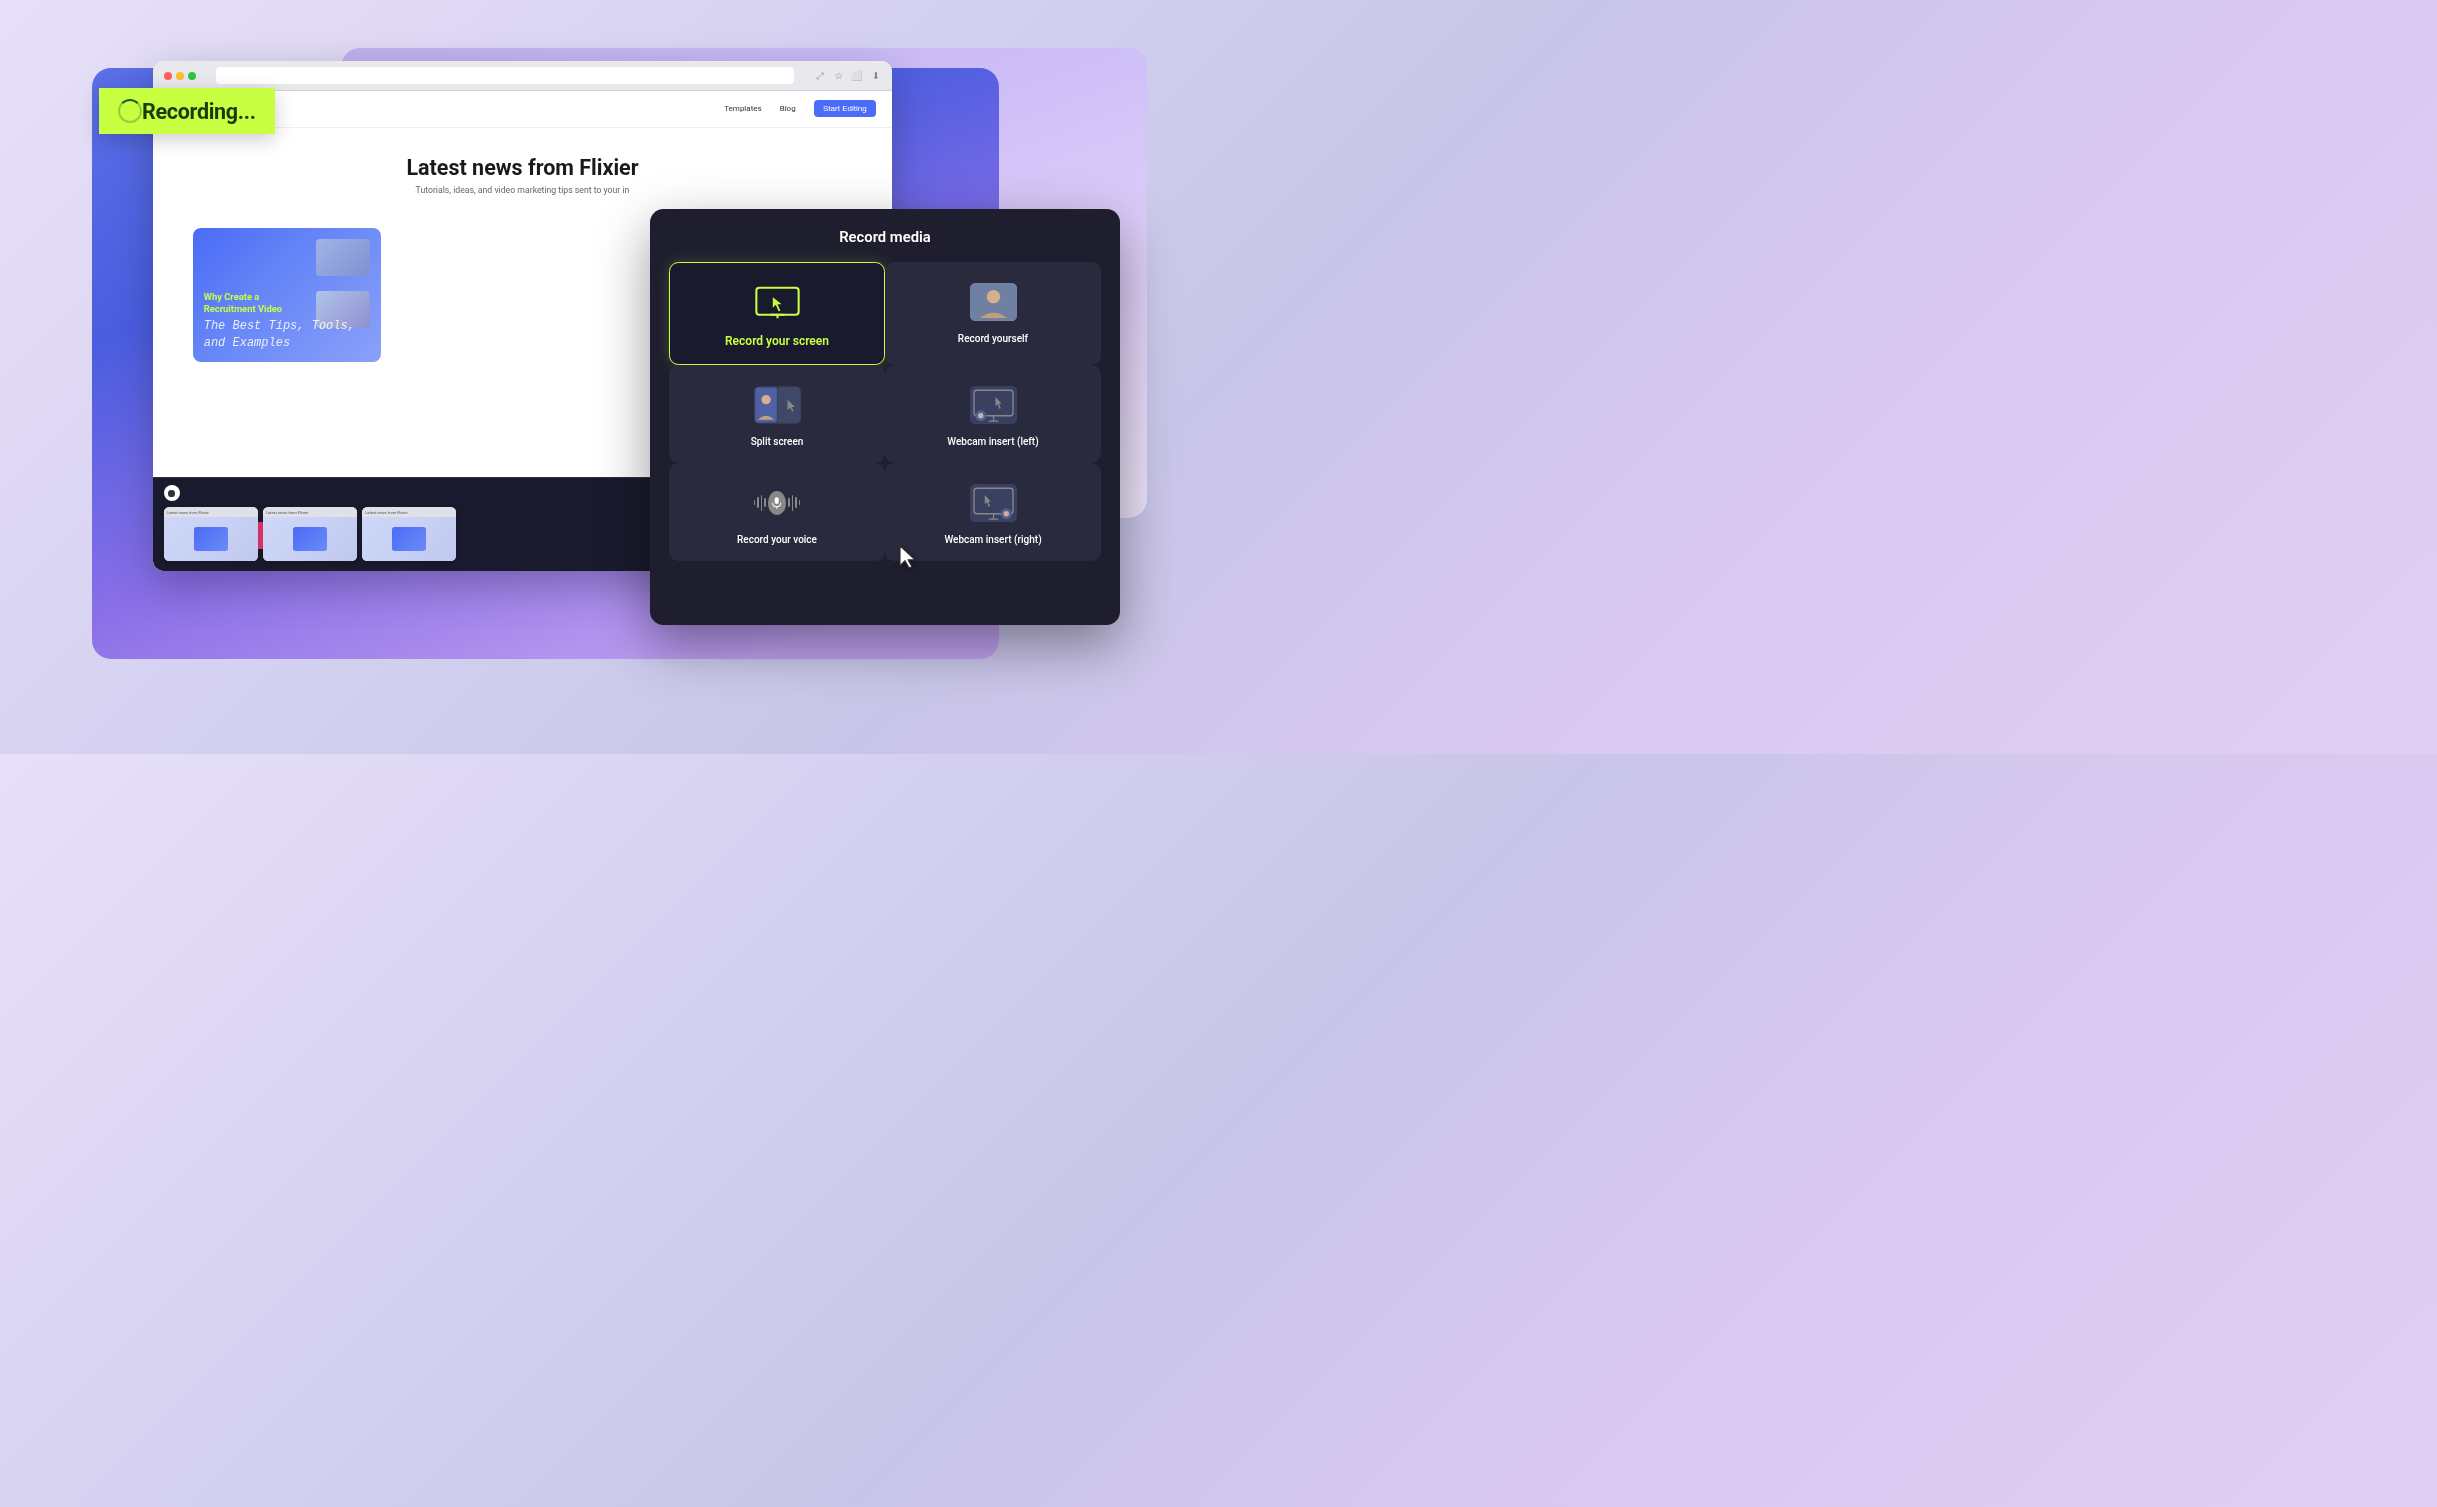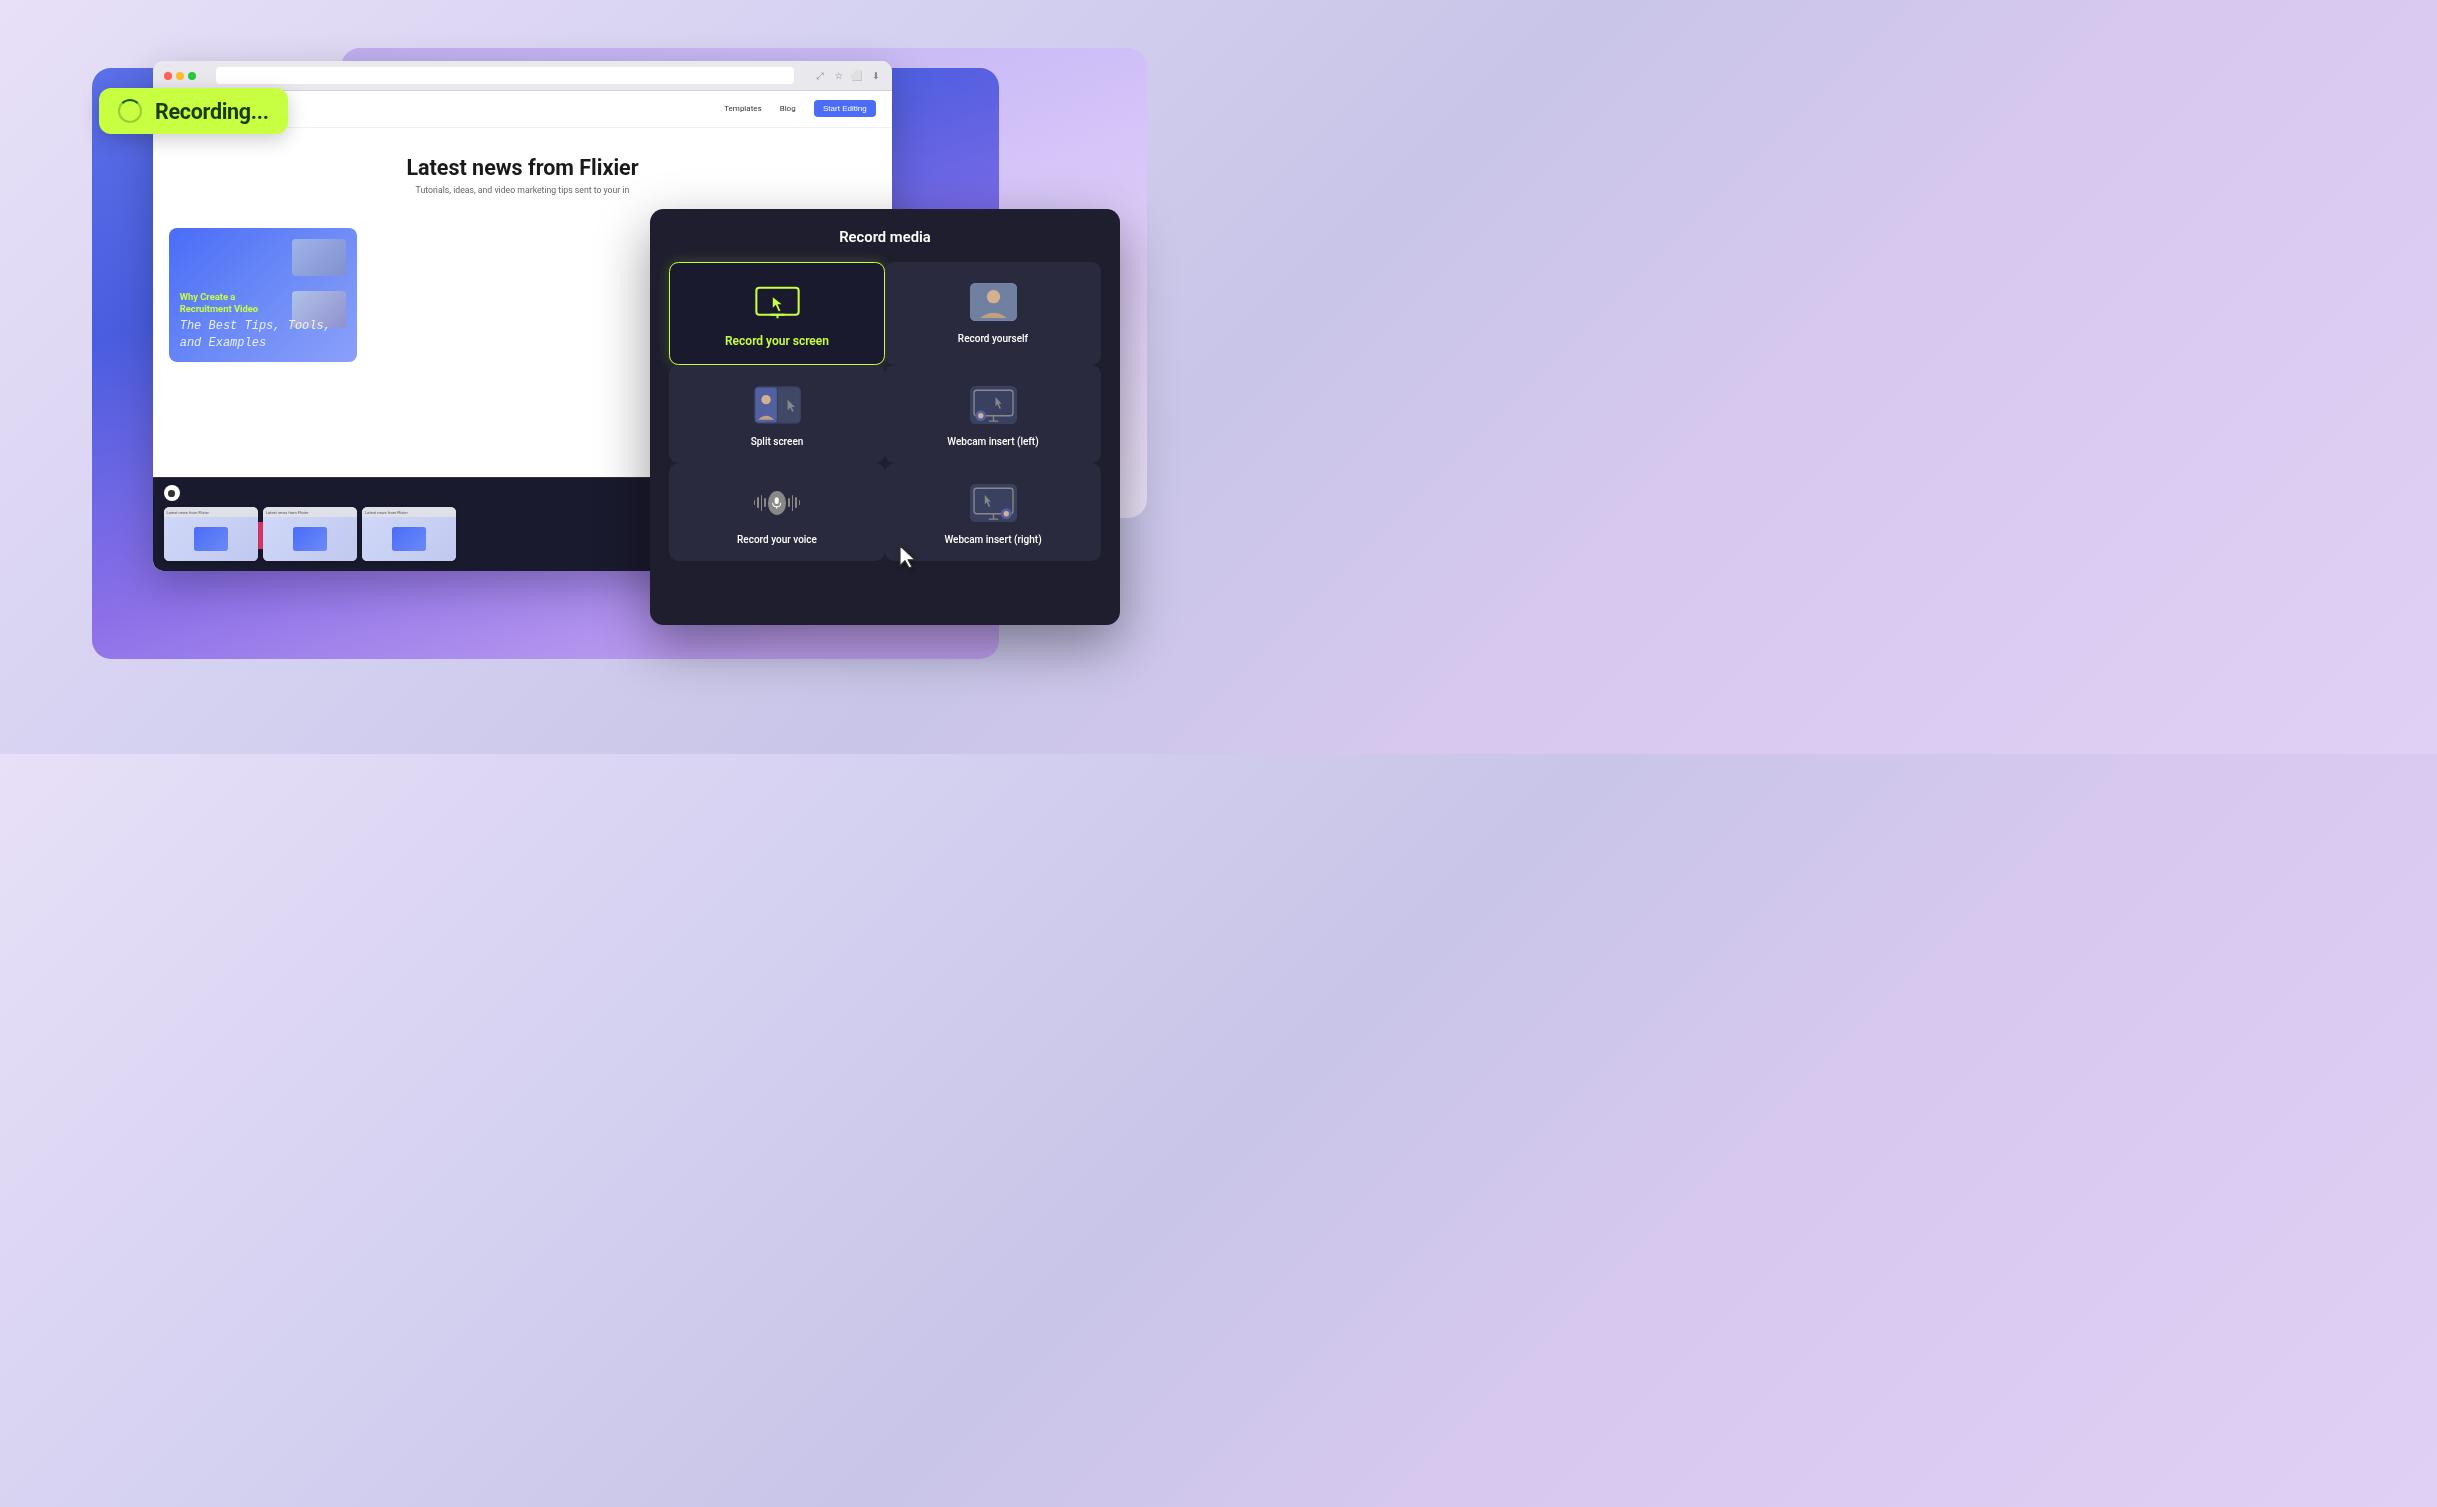--- a/index.html
+++ b/index.html
@@ -142,20 +142,21 @@
     .website-subtitle {
       font-size: 8.7px;
       color: #666;
       margin-bottom: 20px;
     }
 
     .blog-cards-row {
       display: flex;
       gap: 10.7px;
       padding: 0 16px;
+      margin-left: 24px;
     }
 
     .blog-card {
       width: 188px;
       height: 134px;
       background: linear-gradient(135deg, #4a6cf7 0%, #6b8af7 50%, #8ba0fa 100%);
       border-radius: 8px;
       position: relative;
       overflow: hidden;
       flex-shrink: 0;
@@ -299,25 +300,25 @@
       background: linear-gradient(90deg, #e03060, #f04080);
       width: 54px;
     }
 
     
     .recording-badge {
       position: absolute;
       top: 40px;
       left: 27px;
       background: #c8ff40;
-      border-radius: 12px;
+      border-radius: 0;
       padding: 10.7px 19px;
       display: flex;
       align-items: center;
-      gap: 13px;
+      gap: 0;
       z-index: 10;
       box-shadow: 0 5.4px 20px rgba(0,0,0,0.2);
     }
 
     .recording-spinner {
       width: 24px;
       height: 24px;
       border: 2.7px solid rgba(30, 100, 30, 0.3);
       border-top: 2.7px solid #1a6020;
       border-radius: 50%;

